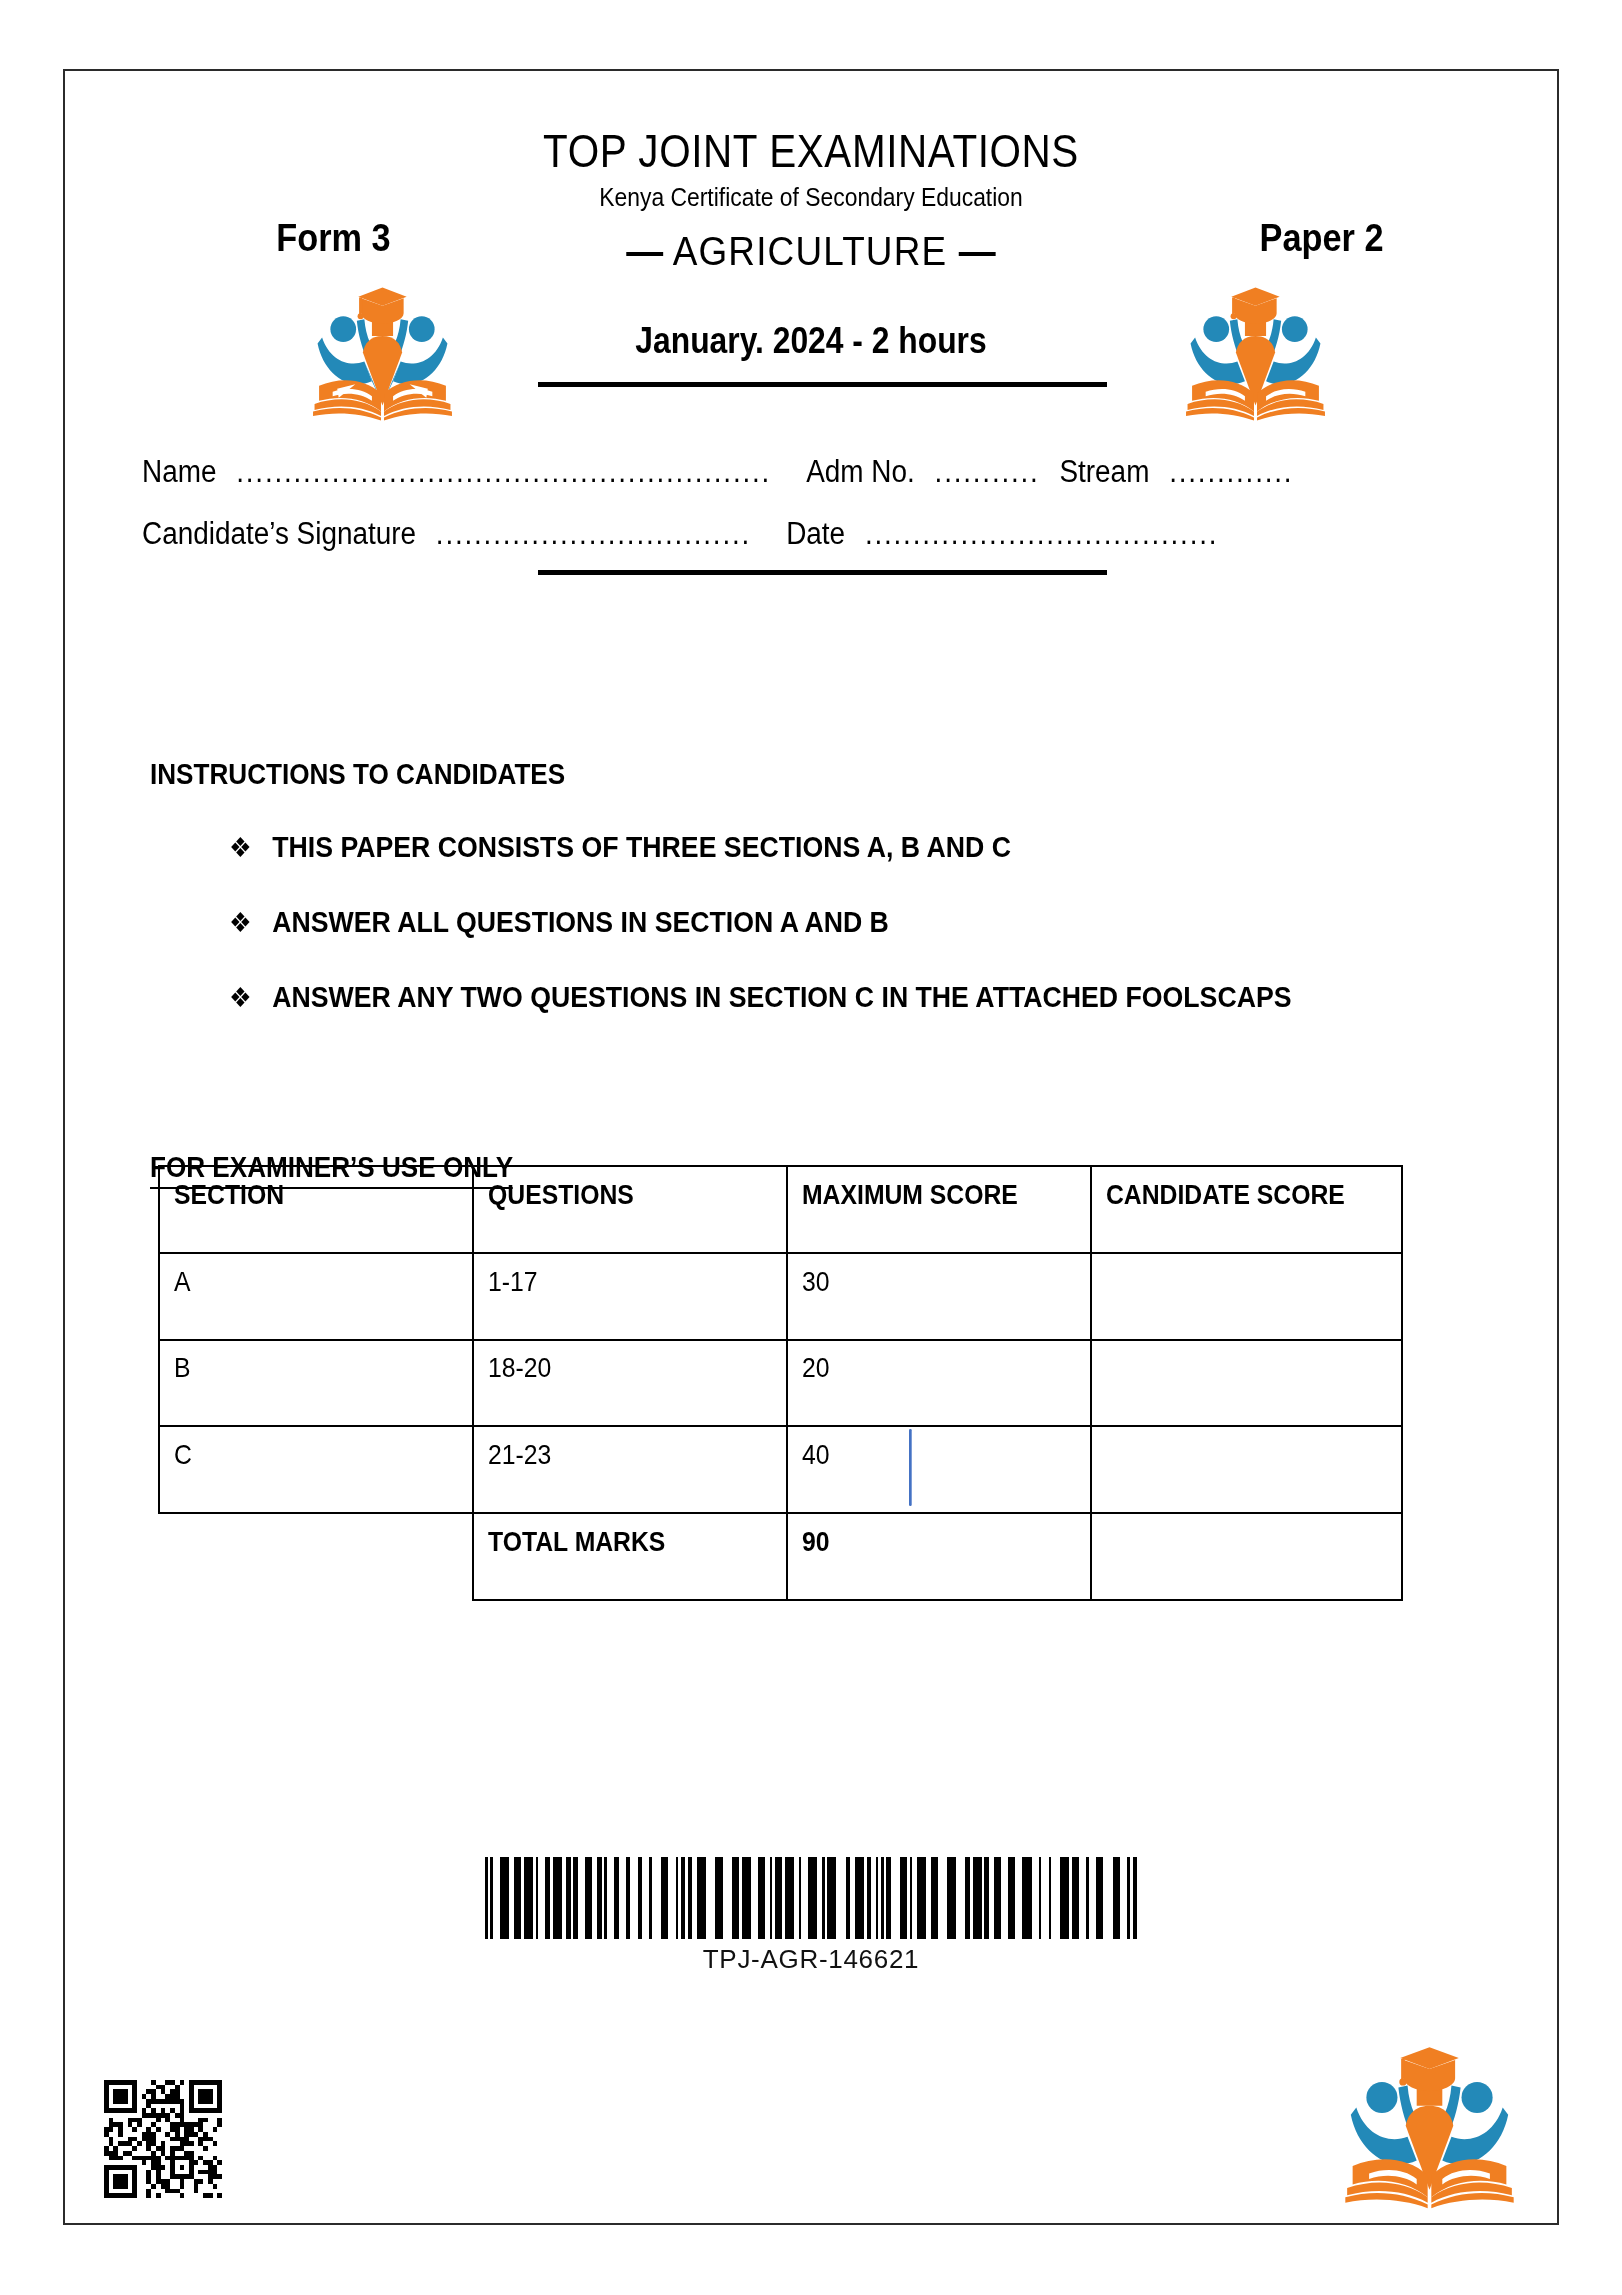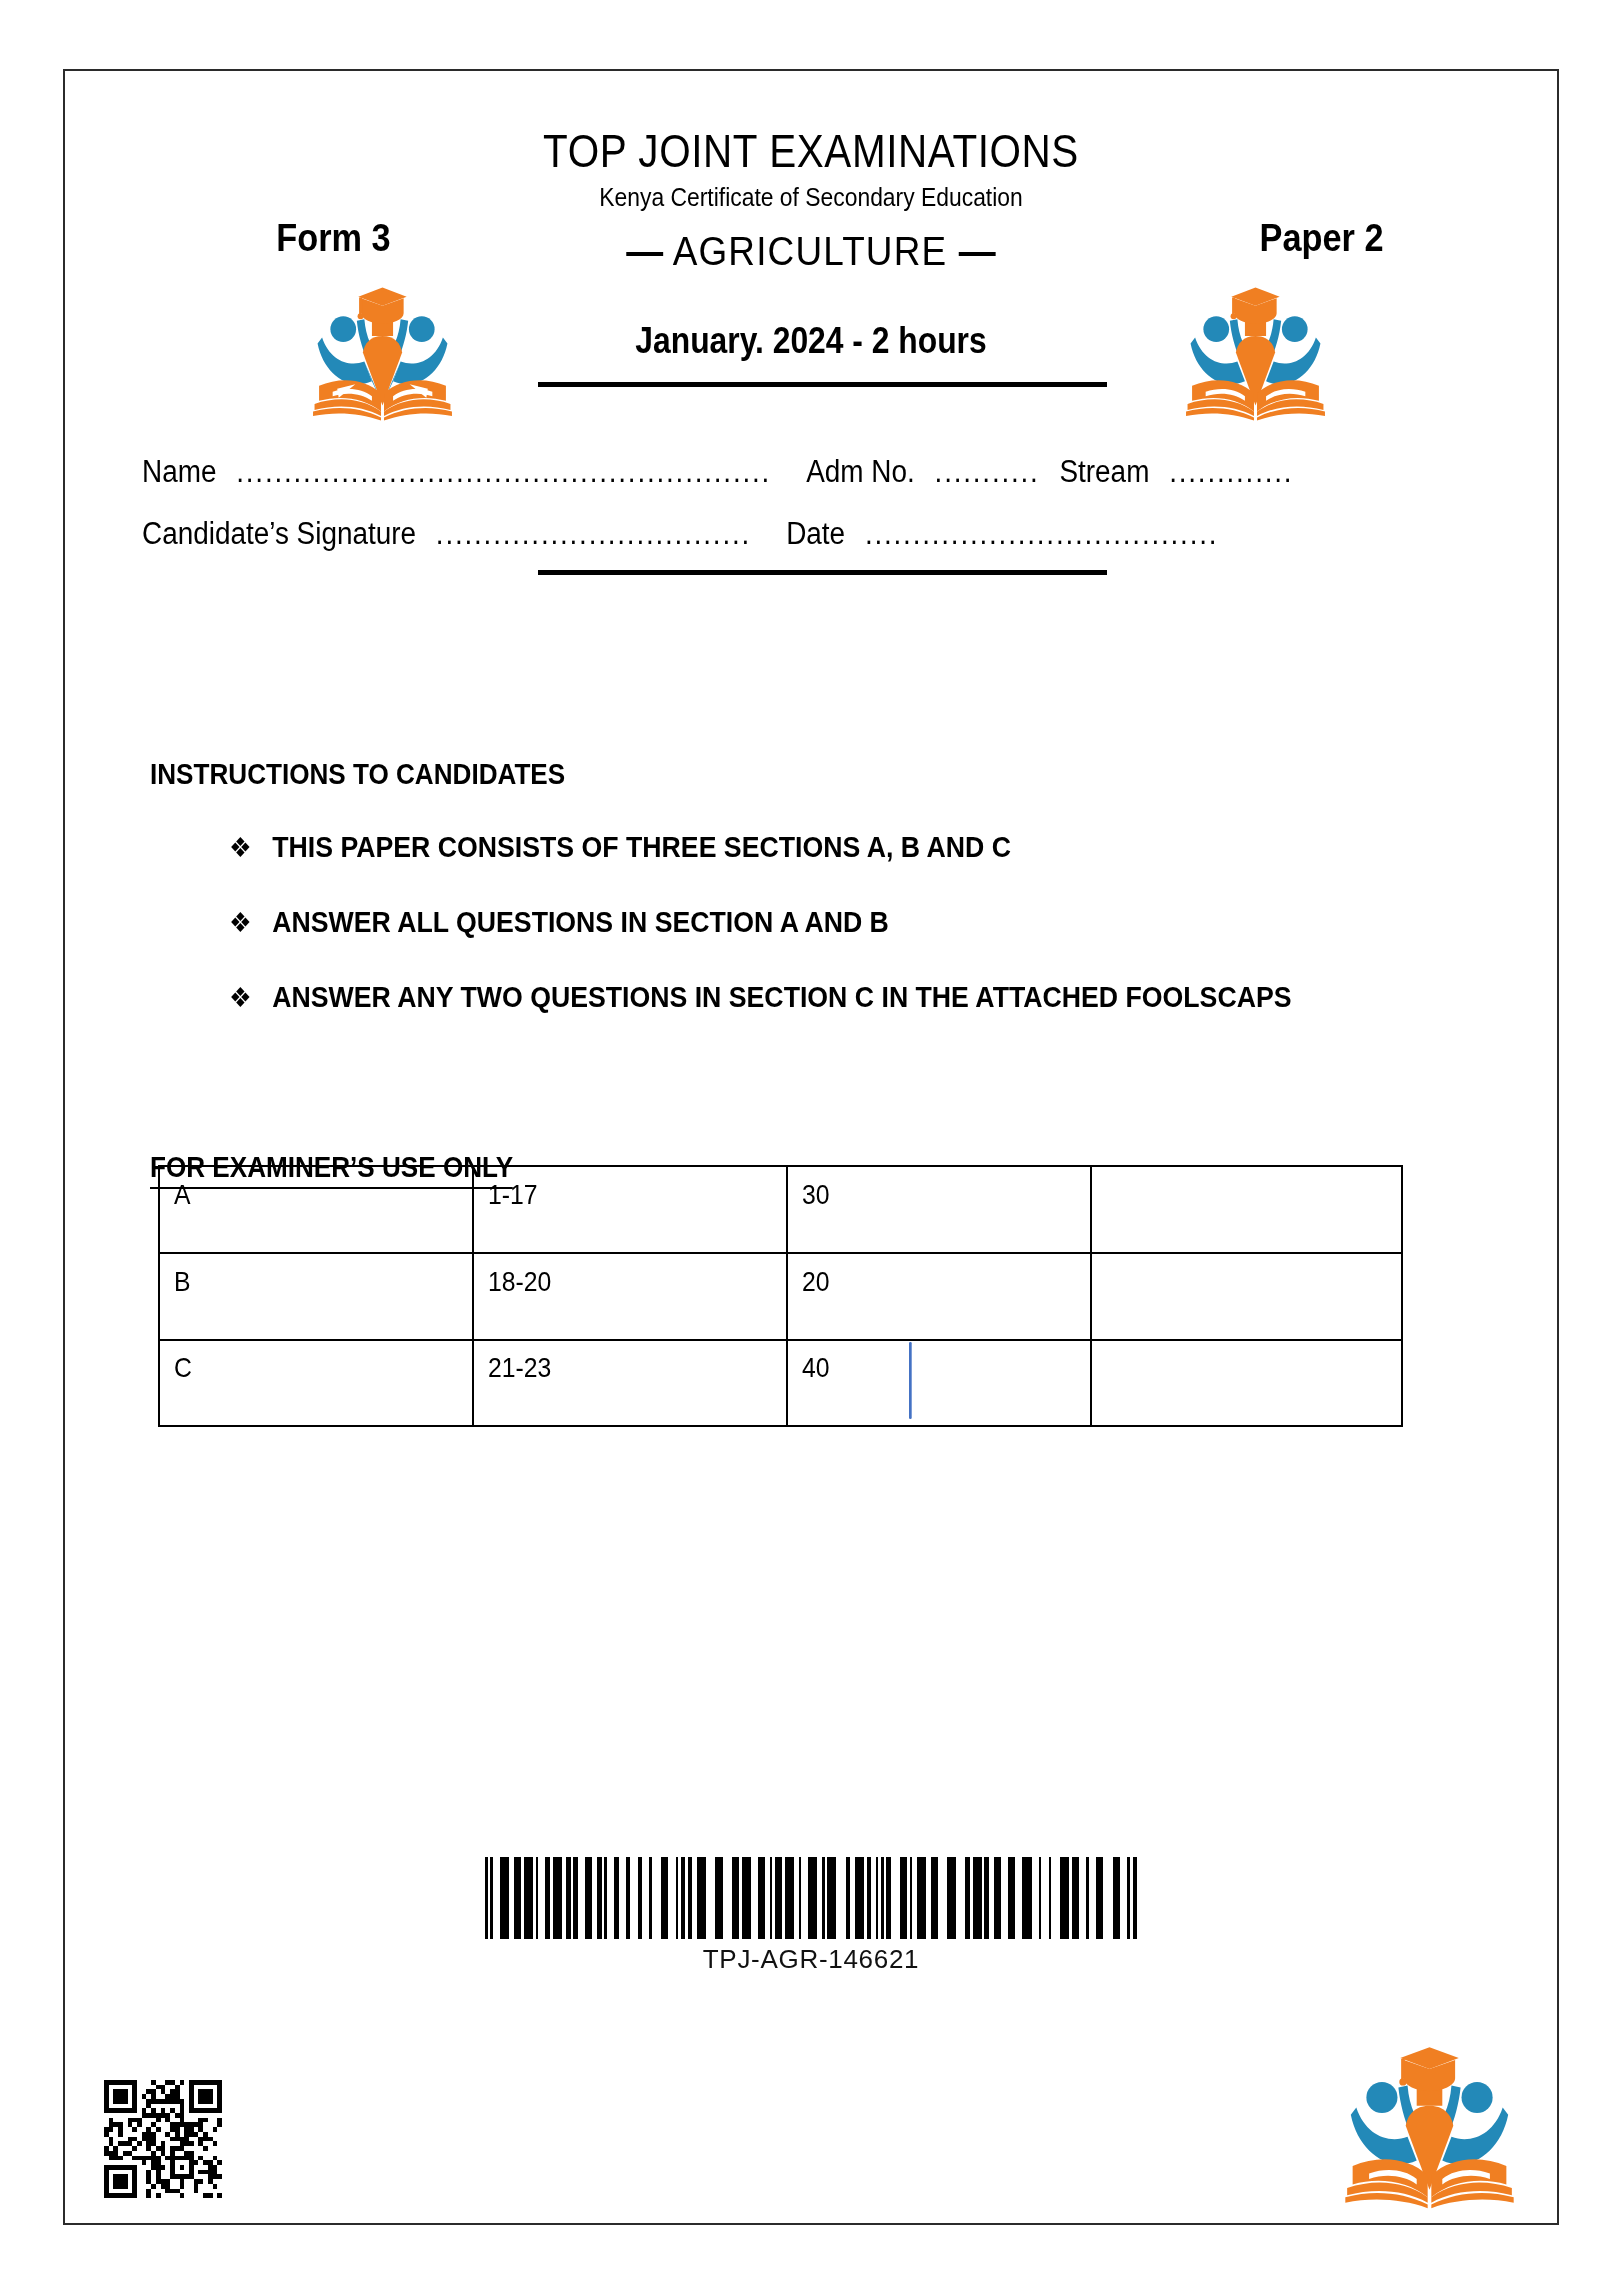--- a/index.html
+++ b/index.html
@@ -394,20 +394,26 @@
   <div id="examiner-heading">FOR EXAMINER’S USE ONLY</div>
 
   <table id="score-table">
     <colgroup>
       <col class="c-section">
         <col class="c-quest">
         <col class="c-max">
         <col class="c-cand">
     </colgroup>
     <tbody>
+      <tr class="head">
+        <td><span>SECTION</span></td>
+        <td><span>QUESTIONS</span></td>
+        <td><span>MAXIMUM SCORE</span></td>
+        <td><span>CANDIDATE SCORE</span></td>
+      </tr>
 
       <tr>
         <td><span>A</span></td>
         <td><span>1-17</span></td>
         <td><span>30</span></td>
         <td><span></span></td>
       </tr>
 
       <tr>
         <td><span>B</span></td>
@@ -416,20 +422,26 @@
         <td><span></span></td>
       </tr>
 
       <tr>
         <td><span>C</span></td>
         <td><span>21-23</span></td>
         <td class="has-pen"><span>40</span><span class="pen-mark"></span></td>
         <td><span></span></td>
       </tr>
 
+      <tr class="total">
+        <td class="blank-corner"><span></span></td>
+        <td><span>TOTAL MARKS</span></td>
+        <td><span>90</span></td>
+        <td><span></span></td>
+      </tr>
     </tbody>
   </table>
 
   <div id="barcode-block">
     <div id="barcode-bars"><i style="width:3.3px"></i><i style="width:2.6px;background:transparent"></i><i style="width:2.6px"></i><i style="width:7.2px;background:transparent"></i><i style="width:9.2px"></i><i style="width:4.6px;background:transparent"></i><i style="width:7.2px"></i><i style="width:2.6px;background:transparent"></i><i style="width:9.2px"></i><i style="width:2.6px;background:transparent"></i><i style="width:2.6px"></i><i style="width:7.2px;background:transparent"></i><i style="width:4.6px"></i><i style="width:2.6px;background:transparent"></i><i style="width:9.2px"></i><i style="width:4.6px;background:transparent"></i><i style="width:4.6px"></i><i style="width:2.6px;background:transparent"></i><i style="width:4.6px"></i><i style="width:7.2px;background:transparent"></i><i style="width:7.2px"></i><i style="width:4.6px;background:transparent"></i><i style="width:4.6px"></i><i style="width:2.6px;background:transparent"></i><i style="width:2.6px"></i><i style="width:7.2px;background:transparent"></i><i style="width:4.6px"></i><i style="width:7.2px;background:transparent"></i><i style="width:4.6px"></i><i style="width:7.2px;background:transparent"></i><i style="width:4.6px"></i><i style="width:7.2px;background:transparent"></i><i style="width:2.6px"></i><i style="width:9.2px;background:transparent"></i><i style="width:7.2px"></i><i style="width:7.2px;background:transparent"></i><i style="width:2.6px"></i><i style="width:2.6px;background:transparent"></i><i style="width:4.6px"></i><i style="width:2.6px;background:transparent"></i><i style="width:4.6px"></i><i style="width:4.6px;background:transparent"></i><i style="width:9.2px"></i><i style="width:9.2px;background:transparent"></i><i style="width:7.2px"></i><i style="width:9.2px;background:transparent"></i><i style="width:7.2px"></i><i style="width:2.6px;background:transparent"></i><i style="width:9.2px"></i><i style="width:7.2px;background:transparent"></i><i style="width:7.2px"></i><i style="width:4.6px;background:transparent"></i><i style="width:2.6px"></i><i style="width:2.6px;background:transparent"></i><i style="width:7.2px"></i><i style="width:2.6px;background:transparent"></i><i style="width:9.2px"></i><i style="width:4.6px;background:transparent"></i><i style="width:2.6px"></i><i style="width:7.2px;background:transparent"></i><i style="width:9.2px"></i><i style="width:4.6px;background:transparent"></i><i style="width:2.6px"></i><i style="width:2.6px;background:transparent"></i><i style="width:9.2px"></i><i style="width:9.2px;background:transparent"></i><i style="width:4.6px"></i><i style="width:4.6px;background:transparent"></i><i style="width:9.2px"></i><i style="width:2.6px;background:transparent"></i><i style="width:4.6px"></i><i style="width:4.6px;background:transparent"></i><i style="width:2.6px"></i><i style="width:2.6px;background:transparent"></i><i style="width:2.6px"></i><i style="width:2.6px;background:transparent"></i><i style="width:4.6px"></i><i style="width:9.2px;background:transparent"></i><i style="width:7.2px"></i><i style="width:2.6px;background:transparent"></i><i style="width:2.6px"></i><i style="width:4.6px;background:transparent"></i><i style="width:9.2px"></i><i style="width:4.6px;background:transparent"></i><i style="width:7.2px"></i><i style="width:9.2px;background:transparent"></i><i style="width:9.2px"></i><i style="width:9.2px;background:transparent"></i><i style="width:4.6px"></i><i style="width:2.6px;background:transparent"></i><i style="width:9.2px"></i><i style="width:2.6px;background:transparent"></i><i style="width:4.6px"></i><i style="width:4.6px;background:transparent"></i><i style="width:7.2px"></i><i style="width:7.2px;background:transparent"></i><i style="width:7.2px"></i><i style="width:7.2px;background:transparent"></i><i style="width:9.2px"></i><i style="width:7.2px;background:transparent"></i><i style="width:2.6px"></i><i style="width:7.2px;background:transparent"></i><i style="width:2.6px"></i><i style="width:9.2px;background:transparent"></i><i style="width:9.2px"></i><i style="width:2.6px;background:transparent"></i><i style="width:7.2px"></i><i style="width:7.2px;background:transparent"></i><i style="width:2.6px"></i><i style="width:7.2px;background:transparent"></i><i style="width:7.2px"></i><i style="width:9.2px;background:transparent"></i><i style="width:7.2px"></i><i style="width:7.2px;background:transparent"></i><i style="width:3.3px"></i><i style="width:2.6px;background:transparent"></i><i style="width:4.6px"></i></div>
     <div id="barcode-text">TPJ-AGR-146621</div>
   </div>
 
   <div id="qr-code">
     <div class="qr-grid" id="qr-grid">

